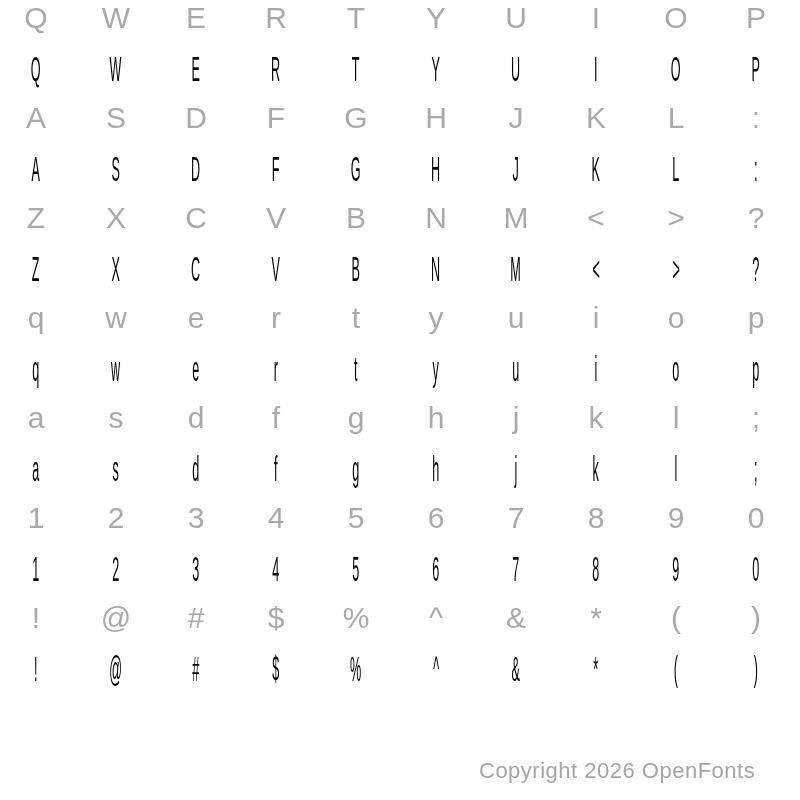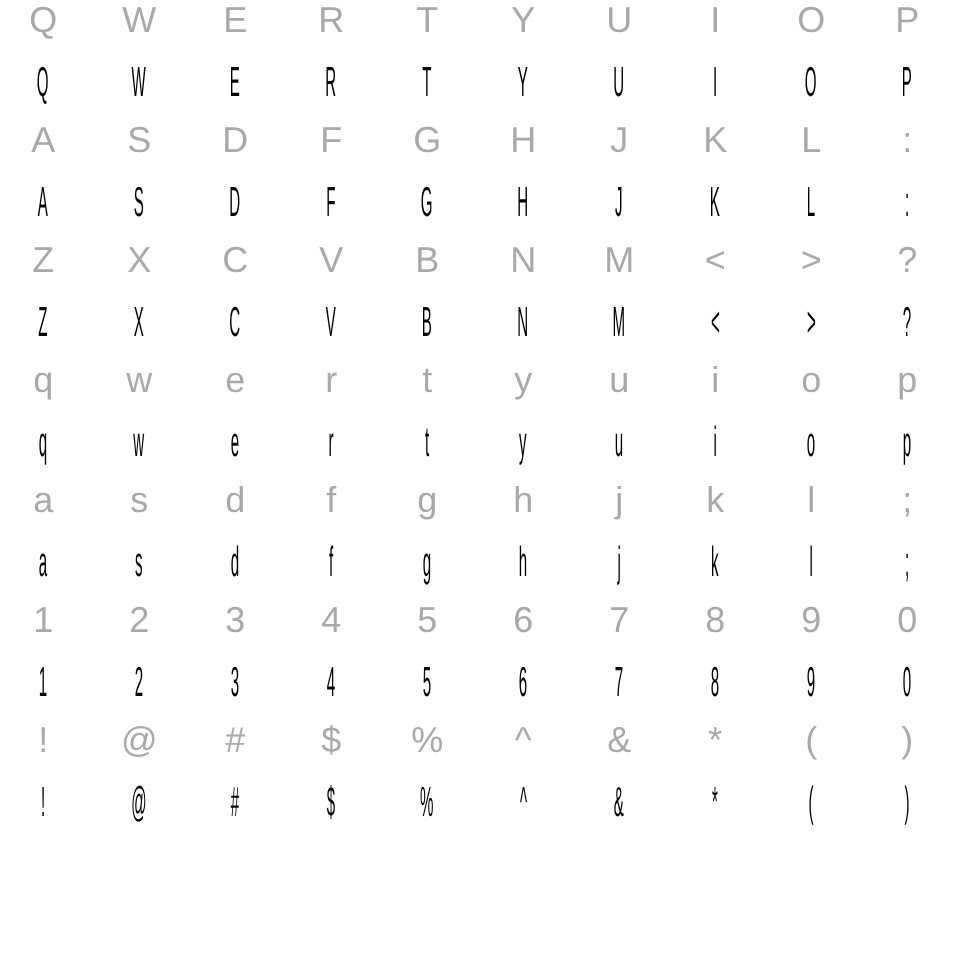--- a/index.html
+++ b/index.html
@@ -226,13 +226,14 @@
         <span class="glyph">#</span>
         <span class="glyph">$</span>
         <span class="glyph">%</span>
         <span class="glyph">^</span>
         <span class="glyph">&amp;</span>
         <span class="glyph">*</span>
         <span class="glyph">(</span>
         <span class="glyph">)</span>
       </div>
     </div>
+  <div class="copyright">Copyright 2026 OpenFonts</div>
 </div>
 
 </body></html>

